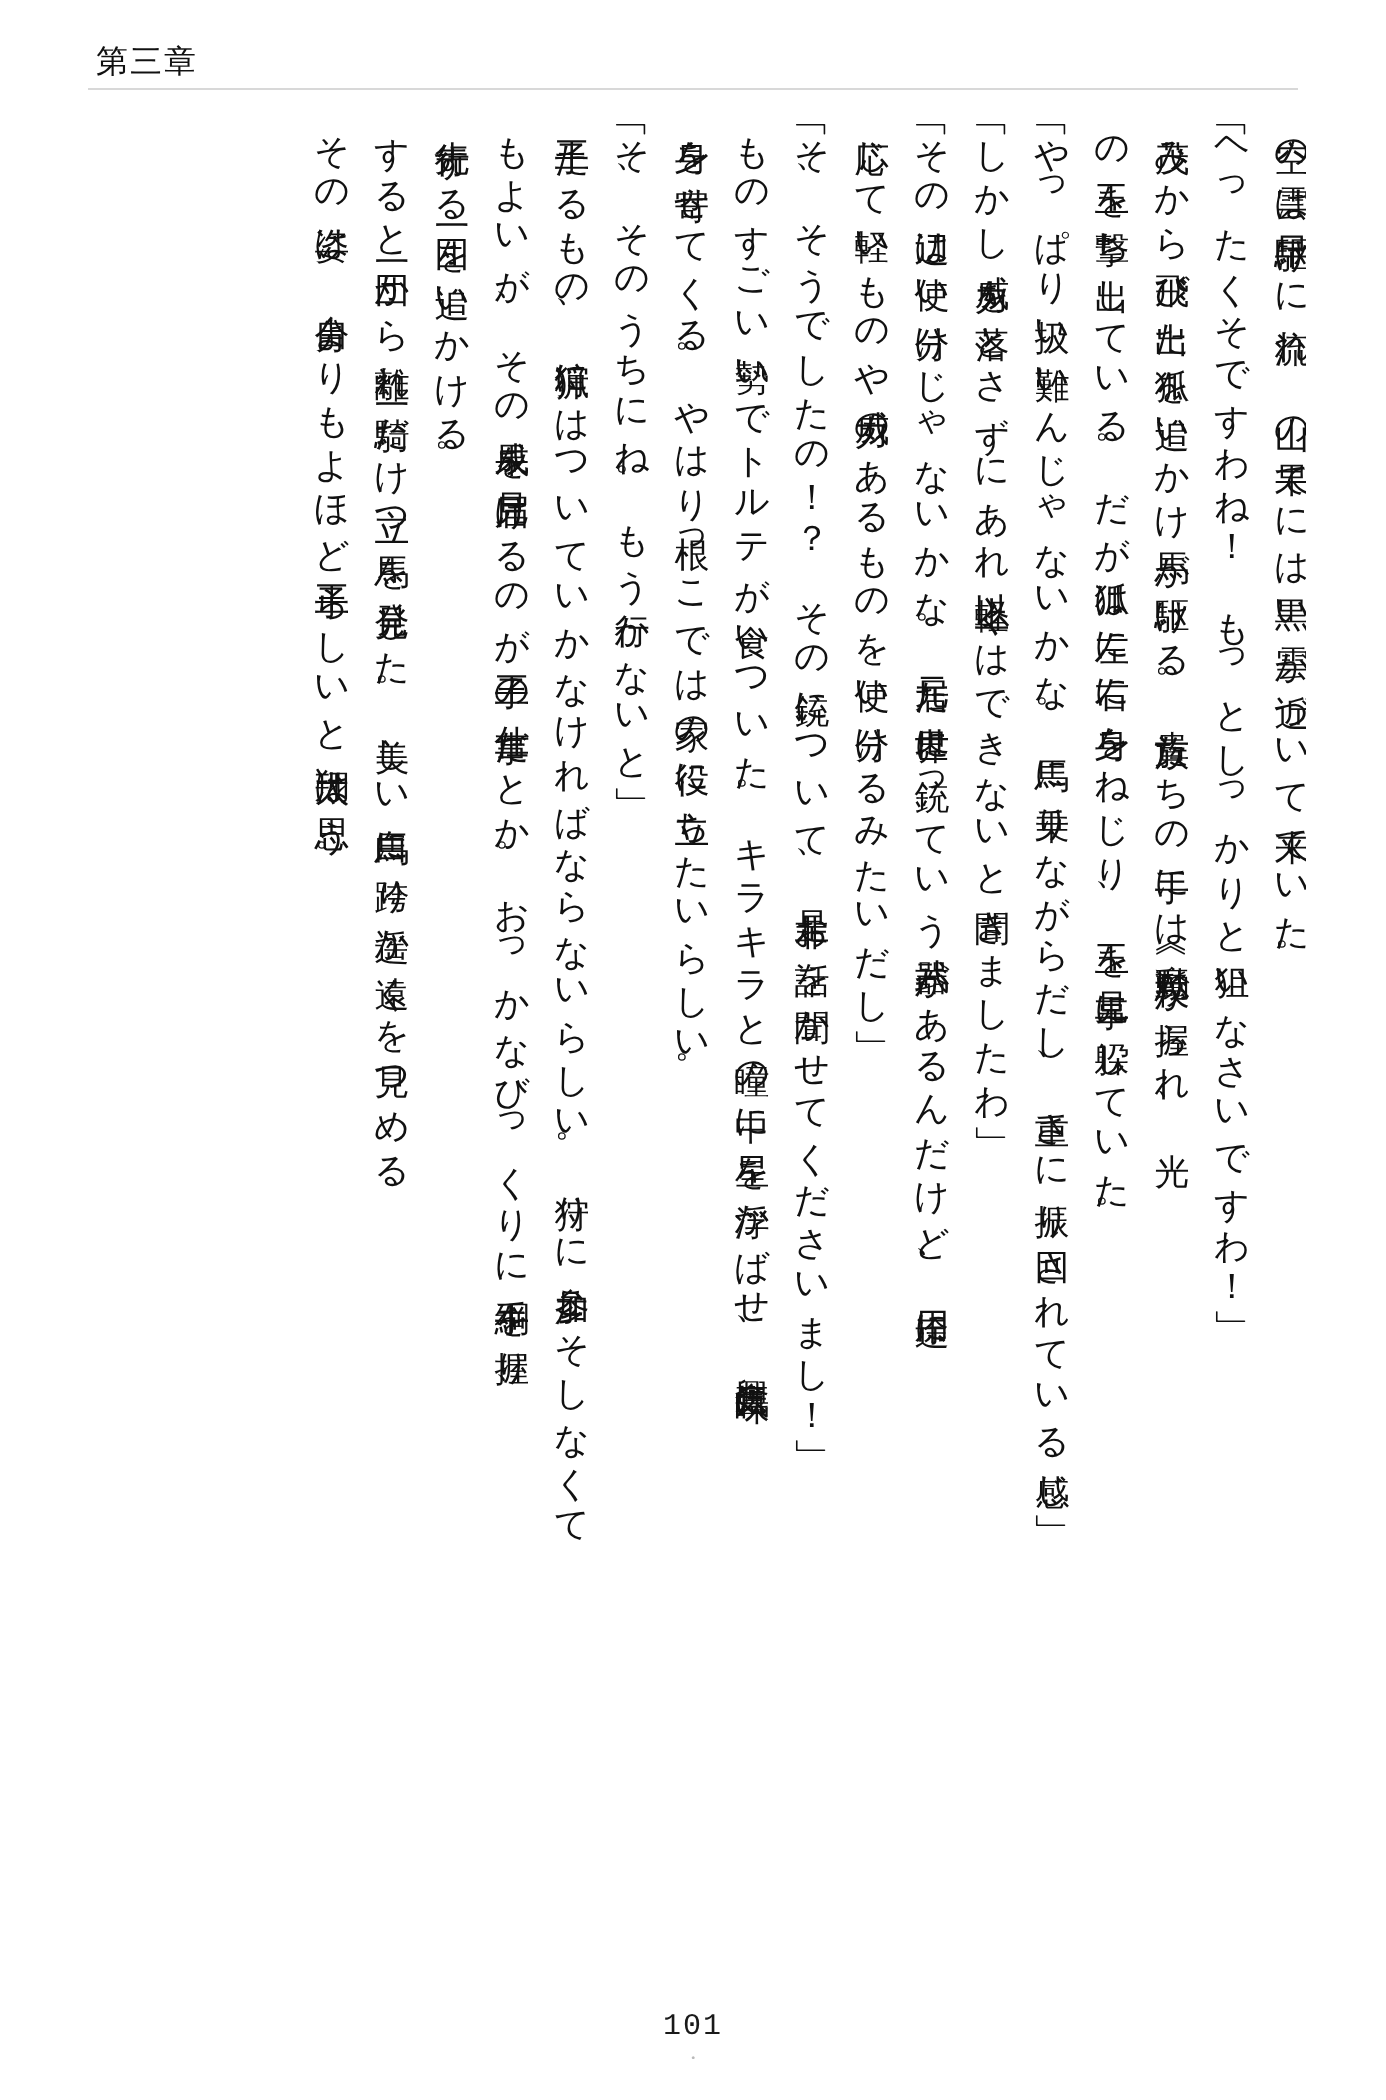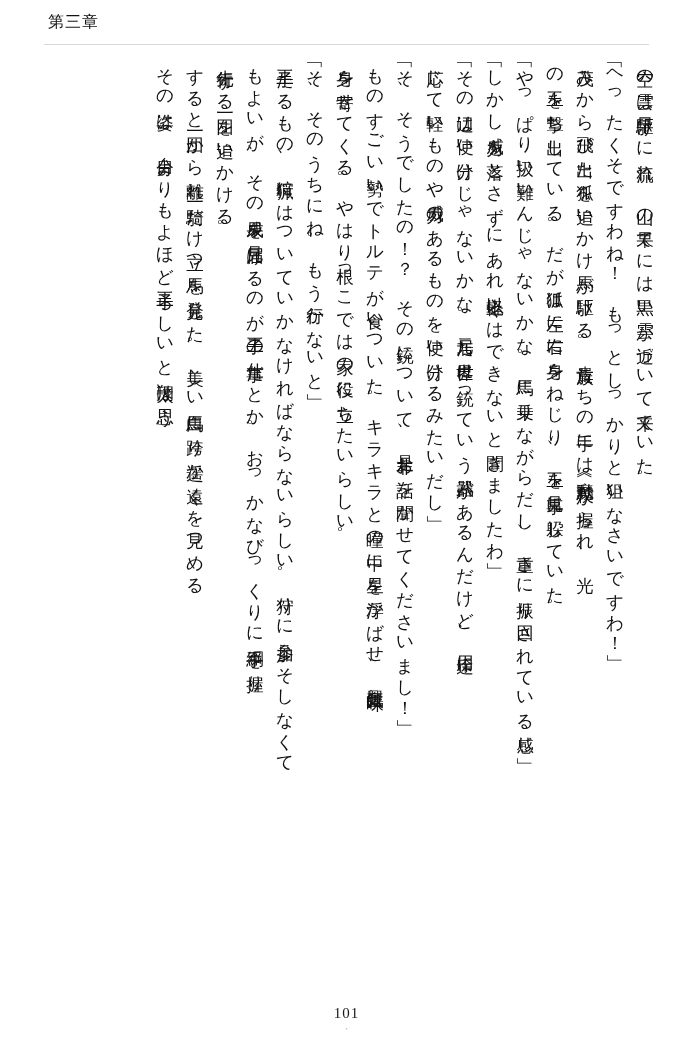--- a/index.html
+++ b/index.html
@@ -26,21 +26,21 @@
   
   .header {
     position: absolute;
     top: 12px;
     left: 0;
     right: 0;
     height: 30px;
     padding: 0 48px;
     box-sizing: border-box;
     display: flex;
-    align-items: flex-start;
+    align-items: flex-end;
   }
   .header .chapter-num {
     font-size: 16px;
     letter-spacing: 1px;
     white-space: nowrap;
   }
   .header .chapter-title {
     font-size: 16px;
     letter-spacing: 1px;
     white-space: nowrap;
@@ -86,21 +86,21 @@
   
 
   
   .folio {
     position: absolute;
     bottom: 28px;
     left: 0;
     right: 0;
     text-align: center;
     font-size: 15px;
-    font-family: Liberation Serif, serif;
+    font-family: Liberation Mono, monospace;
     color: #1a1a1a;
     letter-spacing: 1px;
   }
   .folio-mark {
     position: absolute;
     bottom: 14px;
     left: 0;
     right: 0;
     text-align: center;
     font-size: 9px;

